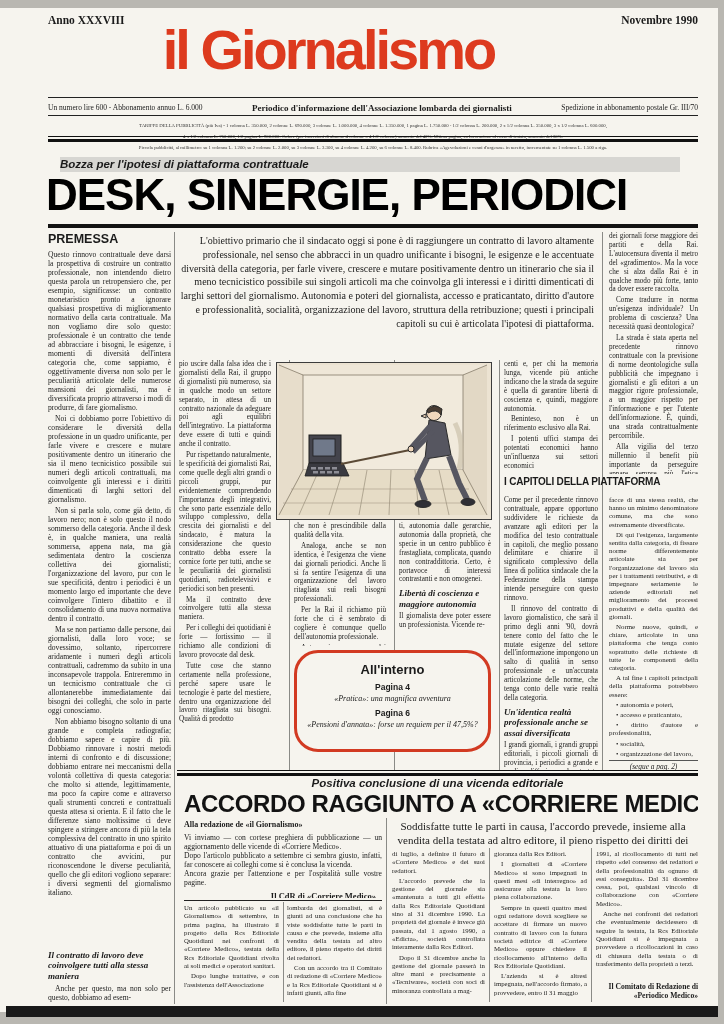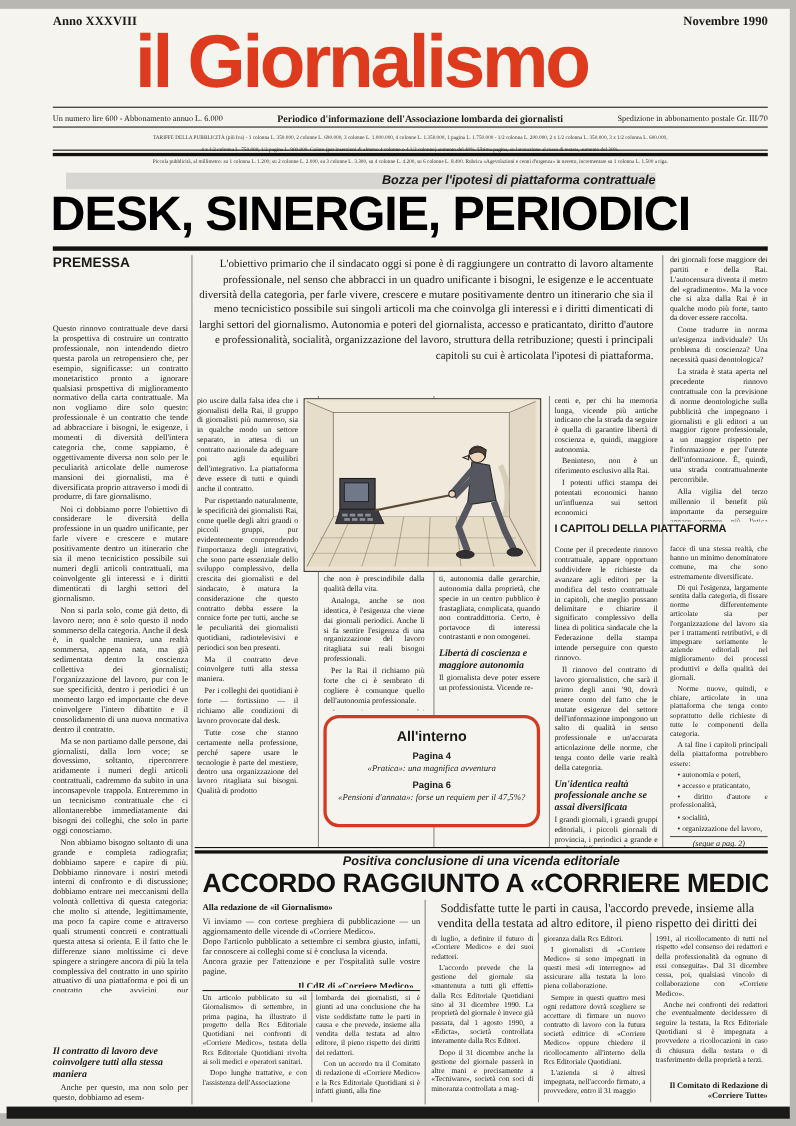--- a/index.html
+++ b/index.html
@@ -12,63 +12,63 @@
   .abs{position:absolute;}
   .vrule{position:absolute;width:1px;background:#8a8a86;}
   .hrule{position:absolute;height:1px;background:#222;}
   .dblrule{position:absolute;border-top:1.5px solid #111;border-bottom:3px solid #111;height:2px;}
   .thickrule{position:absolute;background:#121212;}
 
   
   .toprow{left:48px;top:14px;width:650px;display:flex;justify-content:space-between;
     font-weight:bold;font-size:11.5px;font-family:"Liberation Serif",serif;}
   .mast-title{left:0;top:22px;width:657px;text-align:center;color:#dd3a1e;
-    font-family:"Liberation Sans",sans-serif;font-weight:bold;font-size:68px;line-height:1;
+    font-family:"Liberation Sans",sans-serif;font-weight:bold;font-size:56px;line-height:1;
     letter-spacing:-3px;}
   .inforow{left:48px;top:101px;width:650px;display:flex;justify-content:space-between;align-items:center;height:13px;}
   .inforow .small{font-size:7.5px;}
   .inforow .mid{font-size:9px;font-weight:bold;}
   .tariff{left:62px;top:118px;width:622px;text-align:center;font-size:4.8px;line-height:1.3;color:#333;}
 
   
-  .kickerbar{left:60px;top:157px;width:536px;height:15px;background:#d7d6d2;
-    text-align:right;font-family:"Liberation Sans",sans-serif;font-weight:bold;font-style:italic;
+  .kickerbar{left:60px;top:157px;width:620px;height:15px;background:#d7d6d2;
+    text-align:left;font-family:"Liberation Sans",sans-serif;font-weight:bold;font-style:italic;
     font-size:11.5px;line-height:15px;}
   .headline1{left:46px;top:172px;width:654px;font-family:"Liberation Sans",sans-serif;
     font-weight:bold;font-size:44px;line-height:1.05;letter-spacing:-1px;color:#000000;
     white-space:nowrap;overflow:hidden;}
 
   .coltext{font-size:7.2px;line-height:8.9px;text-align:justify;overflow:hidden;}
   .coltext p{margin:0 0 2px;text-indent:7px;}
   .coltext p:first-child{text-indent:0;}
   .subhead{font-style:italic;font-weight:bold;font-size:9px;line-height:1.15;margin:4px 0 3px;text-indent:0 !important;text-align:left;}
   .colhead{font-family:"Liberation Sans",sans-serif;font-weight:bold;font-size:12.5px;margin:0 0 4px;}
 
-  .col1{left:48px;top:232px;width:123px;height:772px;display:flex;flex-direction:column;gap:44px;}
+  .col1{left:48px;top:232px;width:123px;height:772px;display:flex;flex-direction:column;}
   .col1 .fill{flex:1;overflow:hidden;}
   .col1 .coltext{font-size:7.6px;line-height:9.0px;}
 
   .lede{left:180px;top:234px;width:414px;height:124px;text-align:right;
     font-size:10px;line-height:1.38;overflow:hidden;}
 
   .cartoon{left:276px;top:362px;width:214px;height:156px;border:1px solid #3c3c3c;background:#ece3d2;}
 
   .col2{left:179px;top:360px;width:92px;height:408px;}
   .col3{left:294px;top:522px;width:92px;height:124px;}
   .col4{left:399px;top:522px;width:92px;height:124px;}
   .col5a{left:504px;top:360px;width:94px;height:112px;}
   .caphead{left:504px;top:476px;width:196px;font-family:"Liberation Sans",sans-serif;
     font-weight:bold;font-size:10px;letter-spacing:-0.2px;white-space:nowrap;overflow:hidden;}
   .col5b{left:504px;top:496px;width:94px;height:274px;}
   .col6a{left:609px;top:232px;width:89px;height:242px;}
   .col6b{left:609px;top:496px;width:89px;height:276px;display:flex;flex-direction:column;}
   .col6b .fill{flex:1;overflow:hidden;font-size:6.9px;line-height:8.2px;}
   .segue{font-style:italic;font-size:7.4px;text-align:center;padding-top:2px;border-top:1px solid #555;margin-top:2px;}
 
-  .interno{left:294px;top:650px;width:197px;height:102px;border:3.5px solid #d23a22;border-radius:14px;
+  .interno{left:294px;top:650px;width:197px;height:102px;border:3.5px solid #d23a22;border-radius:24px;
     background:#f6f4ee;text-align:center;padding-top:9px;box-sizing:border-box;}
   .interno .ititle{font-family:"Liberation Sans",sans-serif;font-weight:bold;font-size:13px;}
   .interno .ipage{font-family:"Liberation Sans",sans-serif;font-weight:bold;font-size:8.5px;margin-top:5px;}
   .interno .iitem{font-style:italic;font-size:8px;margin-top:2px;}
 
   
   .kicker2{left:177px;top:777px;width:521px;text-align:center;
     font-family:"Liberation Sans",sans-serif;font-weight:bold;font-style:italic;font-size:11.5px;}
   .headline2{left:184px;top:790px;width:514px;font-family:"Liberation Sans",sans-serif;
     font-weight:bold;font-size:24px;letter-spacing:-0.4px;white-space:nowrap;overflow:hidden;color:#131313;}
@@ -306,16 +306,16 @@
     <p>gioranza dalla Rcs Editori.</p>
     <p>I giornalisti di «Corriere Medico» si sono impegnati in questi mesi «di interregno» ad assicurare alla testata la loro piena collaborazione.</p>
     <p>Sempre in questi quattro mesi ogni redattore dovrà scegliere se accettare di firmare un nuovo contratto di lavoro con la futura società editrice di «Corriere Medico» oppure chiedere il ricollocamento all'interno della Rcs Editoriale Quotidiani.</p>
     <p>L'azienda si è altresì impegnata, nell'accordo firmato, a provvedere, entro il 31 maggio</p>
   </div>
 <div class="abs colE coltext bcol">
   <div class="fill">
       <p>1991, al ricollocamento di tutti nel rispetto «del consenso dei redattori e della professionalità da ognuno di essi conseguita». Dal 31 dicembre cessa, poi, qualsiasi vincolo di collaborazione con «Corriere Medico».</p>
       <p>Anche nei confronti dei redattori che eventualmente decidessero di seguire la testata, la Rcs Editoriale Quotidiani si è impegnata a provvedere a ricollocazioni in caso di chiusura della testata o di trasferimento della proprietà a terzi.</p>
     </div>
-  <div class="sig2">Il Comitato di Redazione di «Corriere Tutte»</div>
+  <div class="sig2">Il Comitato di Redazione di «Periodico Medico»</div>
 </div>
 
 <div class="scan-bottom"></div>
 
 </body></html>

